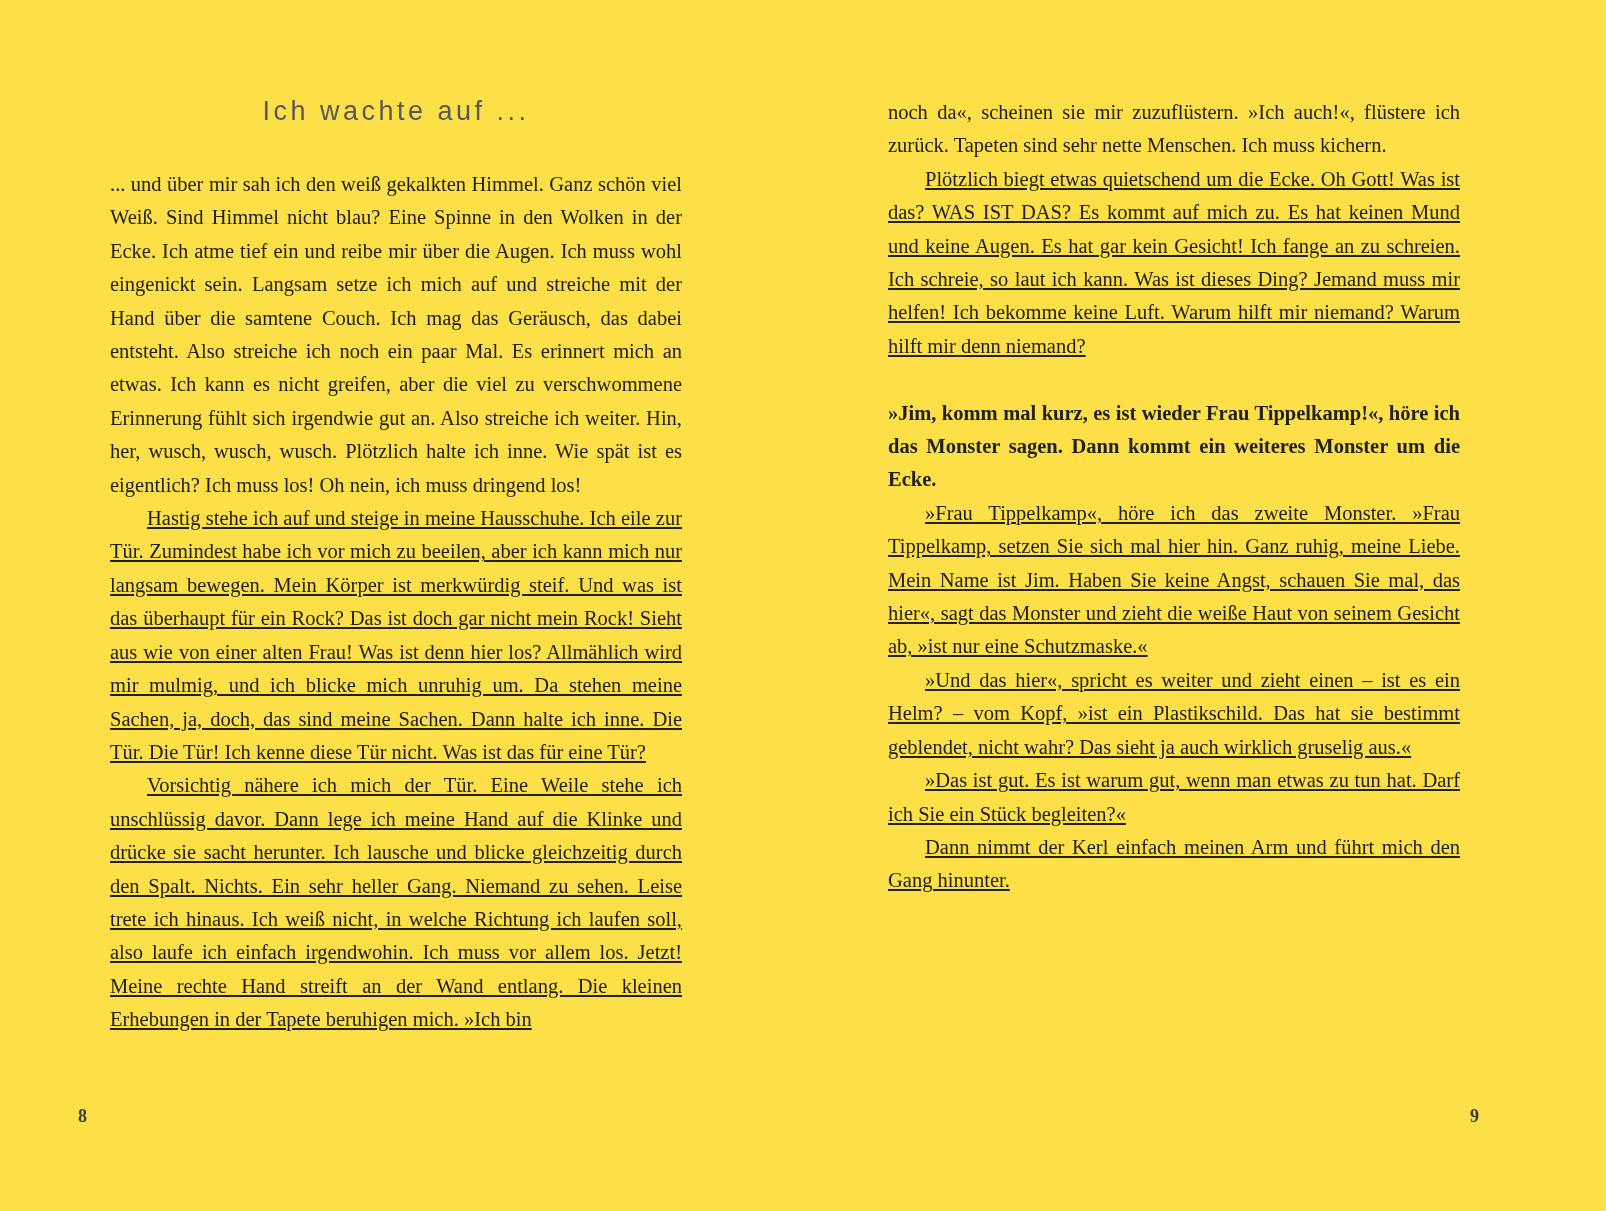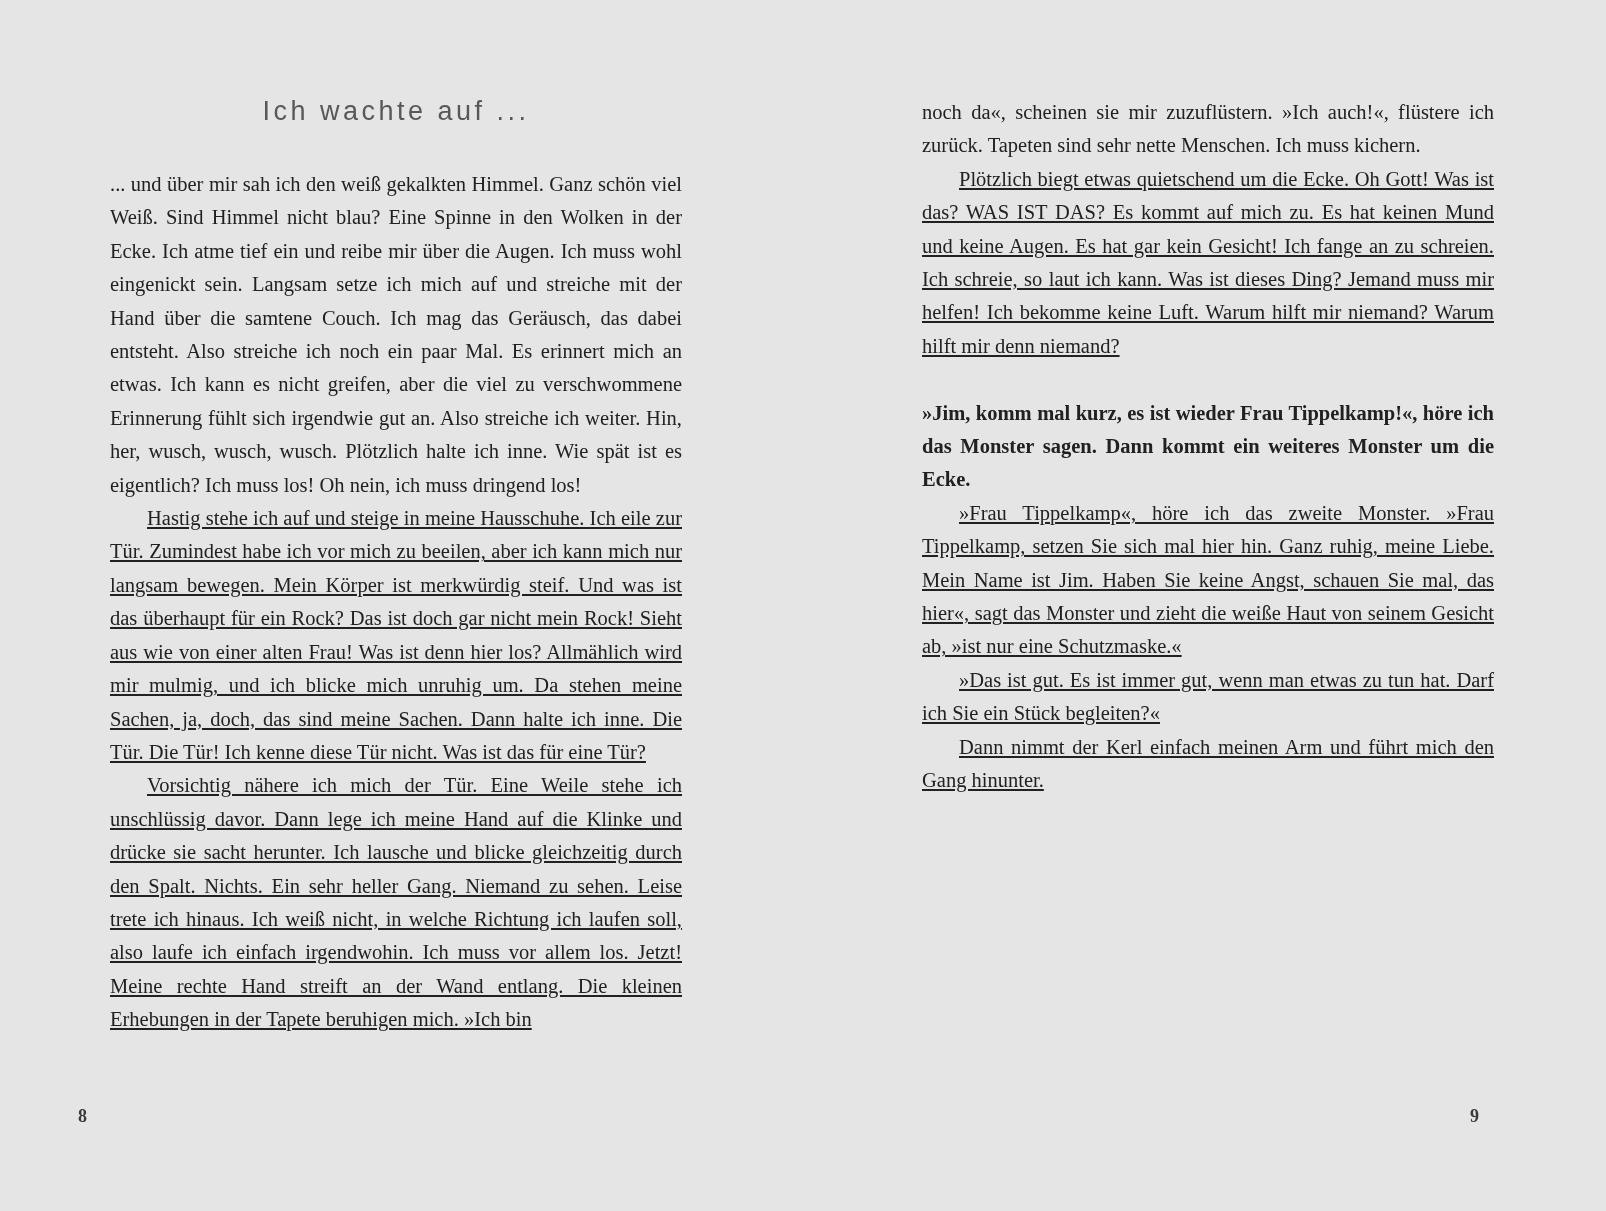--- a/index.html
+++ b/index.html
@@ -11,21 +11,21 @@
     width: 1606px;
     height: 1211px;
     font-family: "Liberation Serif", serif;
     color: #212121;
     overflow: hidden;
   }
   .spread {
     position: relative;
     width: 1606px;
     height: 1211px;
-    background: #e5e5e5;
+    background: #fde047;
   }
   .chapter-title {
     position: absolute;
     left: 110px;
     top: 96px;
     width: 572px;
     margin: 0;
     text-align: center;
     font-family: "Liberation Sans", sans-serif;
     font-weight: 400;
@@ -42,21 +42,20 @@
     hyphens: auto;
     -webkit-hyphens: auto;
   }
   .body-text-left {
     left: 110px;
     top: 168px;
   }
   .body-text-right {
     left: 888px;
     top: 96px;
-    margin-left: 34px;
   }
   .para {
     margin: 0;
   }
   .para.indent {
     text-indent: 37px;
     text-decoration: underline;
   }
   .para.gap {
     margin-top: 33.4px;
@@ -86,19 +85,20 @@
     <p class="para indent">Vorsichtig nähere ich mich der Tür. Eine Weile stehe ich unschlüssig davor. Dann lege ich meine Hand auf die Klinke und drücke sie sacht herunter. Ich lausche und blicke gleichzeitig durch den Spalt. Nichts. Ein sehr heller Gang. Niemand zu sehen. Leise trete ich hinaus. Ich weiß nicht, in welche Richtung ich laufen soll, also laufe ich einfach irgendwohin. Ich muss vor allem los. Jetzt! Meine rechte Hand streift an der Wand entlang. Die kleinen Erhebungen in der Tapete beruhigen mich. »Ich bin</p>
   </div>
 
   <div class="page-number page-number-left">8</div>
 
   <div class="body-text body-text-right">
     <p class="para">noch da«, scheinen sie mir zuzuflüstern. »Ich auch!«, flüstere ich zurück. Tapeten sind sehr nette Menschen. Ich muss kichern.</p>
     <p class="para indent">Plötzlich biegt etwas quietschend um die Ecke. Oh Gott! Was ist das? WAS IST DAS? Es kommt auf mich zu. Es hat keinen Mund und keine Augen. Es hat gar kein Gesicht! Ich fange an zu schreien. Ich schreie, so laut ich kann. Was ist dieses Ding? Jemand muss mir helfen! Ich bekomme keine Luft. Warum hilft mir niemand? Warum hilft mir denn niemand?</p>
     <p class="para gap">»Jim, komm mal kurz, es ist wieder Frau Tippelkamp!«, höre ich das Monster sagen. Dann kommt ein weiteres Monster um die Ecke.</p>
     <p class="para indent">»Frau Tippelkamp«, höre ich das zweite Monster. »Frau Tippelkamp, setzen Sie sich mal hier hin. Ganz ruhig, meine Liebe. Mein Name ist Jim. Haben Sie keine Angst, schauen Sie mal, das hier«, sagt das Monster und zieht die weiße Haut von seinem Gesicht ab, »ist nur eine Schutzmaske.«</p>
-    <p class="para indent">»Das ist gut. Es ist immer gut, wenn man etwas zu tun hat. Darf ich Sie ein Stück begleiten?«</p>
+    <p class="para indent">»Und das hier«, spricht es weiter und zieht einen – ist es ein Helm? – vom Kopf, »ist ein Plastikschild. Das hat sie bestimmt geblendet, nicht wahr? Das sieht ja auch wirklich gruselig aus.«</p>
+    <p class="para indent">»Das ist gut. Es ist warum gut, wenn man etwas zu tun hat. Darf ich Sie ein Stück begleiten?«</p>
     <p class="para indent">Dann nimmt der Kerl einfach meinen Arm und führt mich den Gang hinunter.</p>
   </div>
 
   <div class="page-number page-number-right">9</div>
 
 </div>
 
 </body></html>

